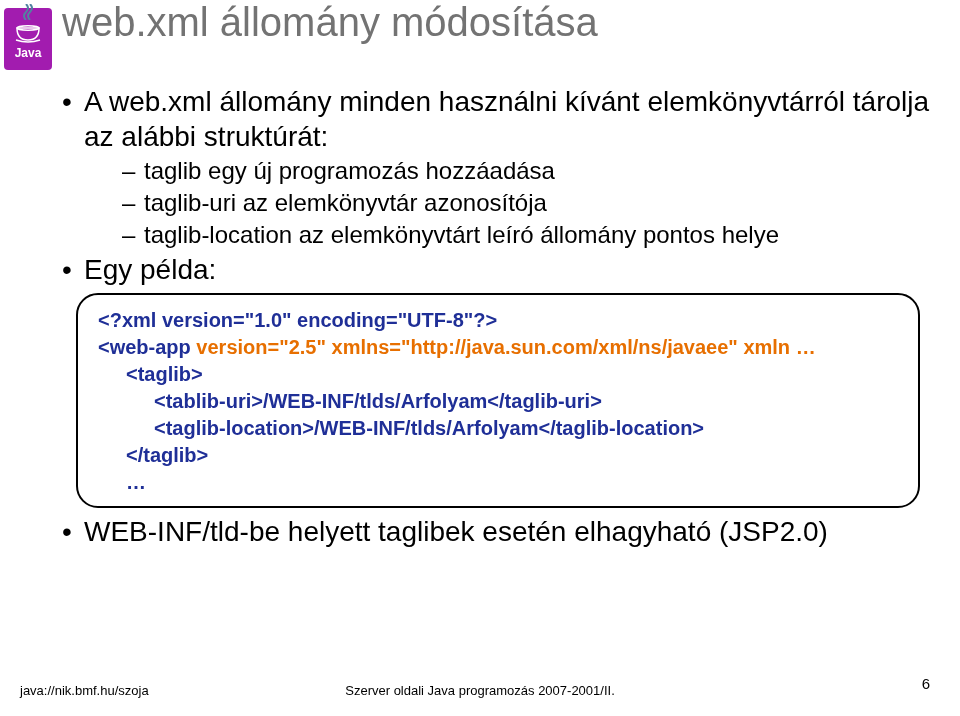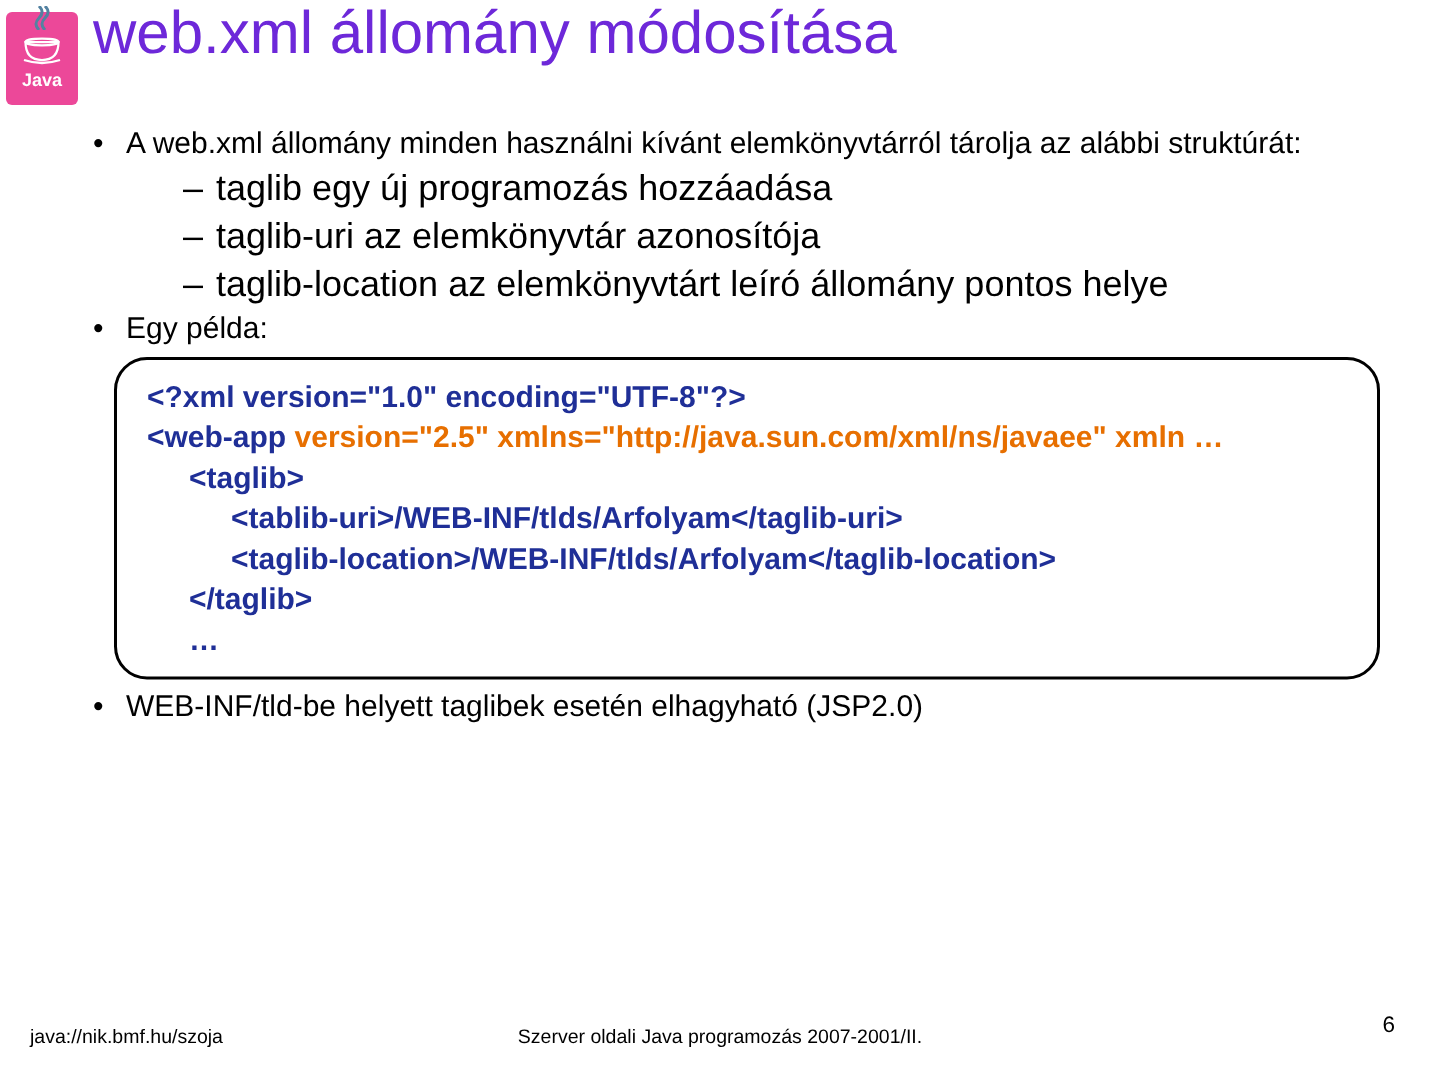--- a/index.html
+++ b/index.html
@@ -10,21 +10,21 @@
     background: #fff;
     position: relative;
     overflow: hidden;
   }
   .java-logo {
     position: absolute;
     top: 8px;
     left: 4px;
     width: 48px;
     height: 62px;
-    background: #ec4899;
+    background: #a21caf;
     border-radius: 4px;
     display: flex;
     flex-direction: column;
     align-items: center;
     justify-content: center;
   }
   .cup {
     position: relative;
     width: 30px;
     height: 26px;
@@ -39,31 +39,31 @@
     color: #fff;
     font-size: 12px;
     font-weight: bold;
     margin-top: 2px;
   }
   .slide-title {
     position: absolute;
     top: 0px;
     left: 62px;
     font-size: 40px;
-    color: #6d28d9;
+    color: #737373;
     font-weight: normal;
   }
   .content {
     position: absolute;
     top: 84px;
     left: 62px;
     right: 30px;
   }
   .bullet-l1 {
-    font-size: 20px;
+    font-size: 28px;
     color: #000;
     line-height: 1.25;
     margin-bottom: 2px;
     padding-left: 22px;
     position: relative;
   }
   .bullet-l1::before {
     content: "•";
     position: absolute;
     left: 0;

